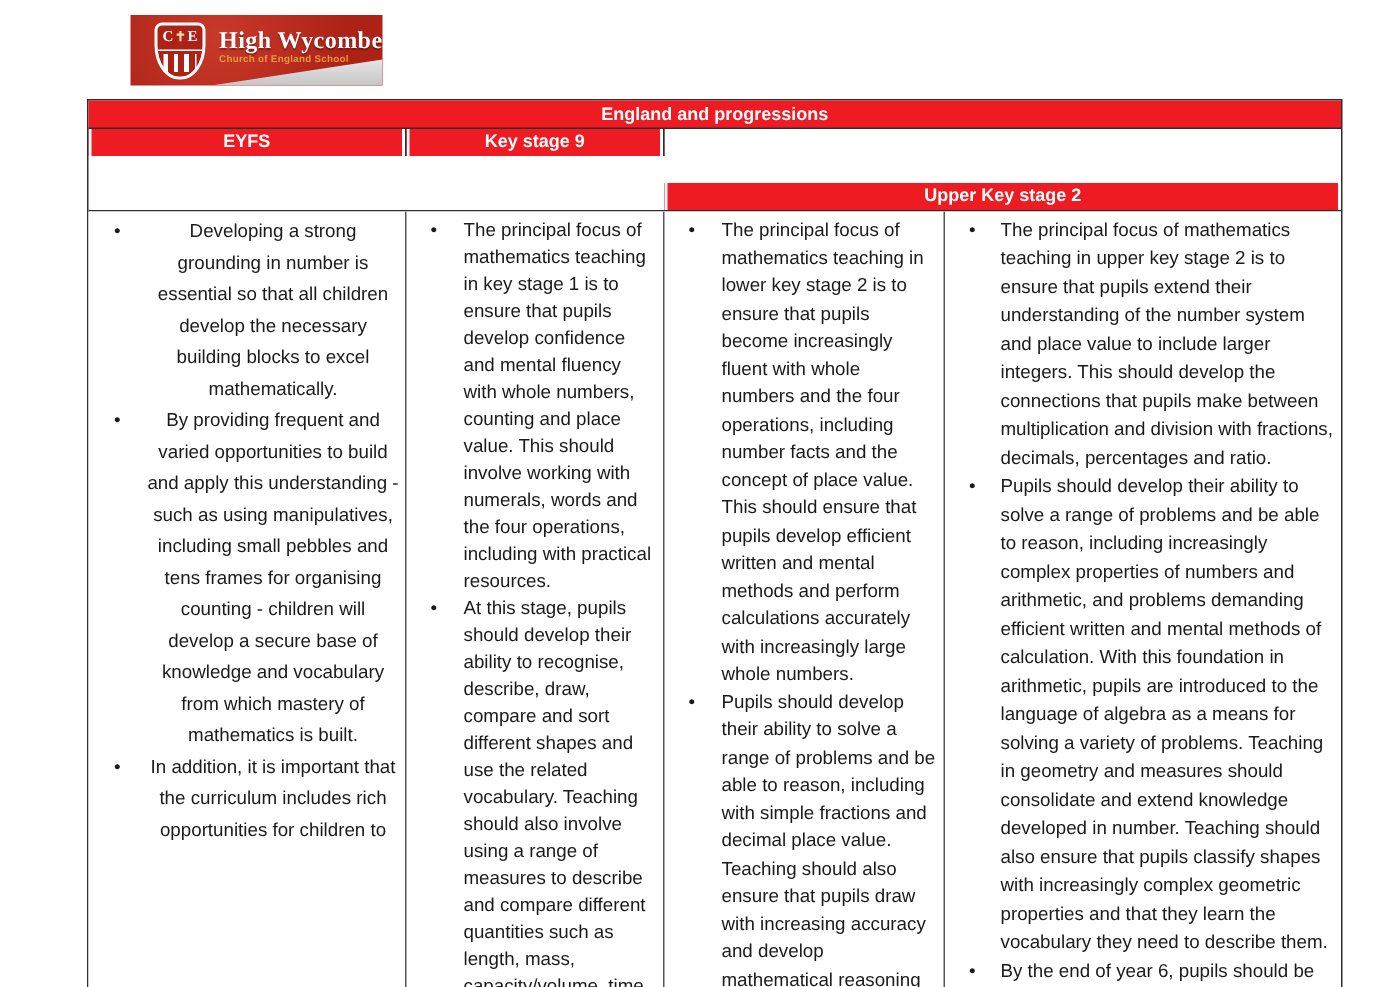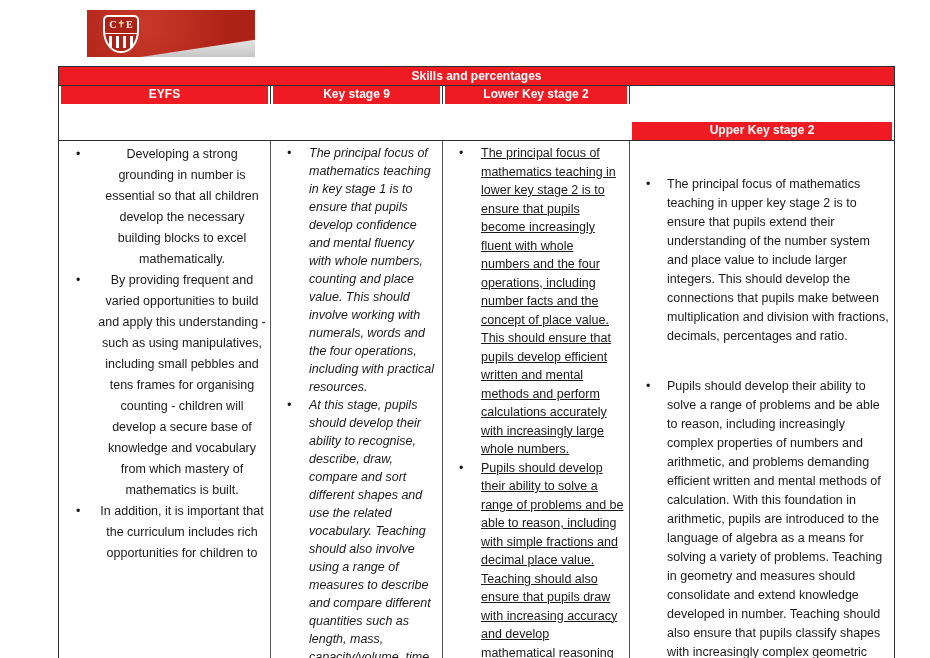--- a/index.html
+++ b/index.html
@@ -81,50 +81,53 @@
   .body-cell:last-child{border-right:none;}
   .col1{width:212px;text-align:center;}
   .col2{width:172px;}
   .col3{width:187px;}
   .col4{width:266px;flex:1;}
   .body-cell ul{margin:0;padding:0;list-style:none;}
   .body-cell li{position:relative;font-size:12.5px;}
   .body-cell li::before{content:"\2022";position:absolute;font-size:12.5px;}
   .col1 li{line-height:21px;padding-left:39px;}
   .col1 li::before{left:17px;}
-  .col2 li{line-height:18px;padding-left:38px;font-style:italic;}
+  .col2 li{line-height:18px;padding-left:38px;}
   .col2 li::before{left:16px;}
-  .col3 li{line-height:18.5px;padding-left:38px;text-decoration:underline;}
+  .col3 li{line-height:18.5px;padding-left:38px;}
   .col3 li::before{left:16px;}
-  .col4 li{line-height:19px;padding-left:37px;margin-top:31px;}
+  .col4 li{line-height:19px;padding-left:37px;}
   .col4 li::before{left:16px;}
 </style>
 </head>
 <body>
 
 <div class="page">
 
   <div class="logo">
     <div class="logo-swoosh"></div>
     <div class="shield">
       <div class="shield-top">
         <span class="crest-letter">C</span>
         <span class="crest-cross">✝</span>
         <span class="crest-letter">E</span>
       </div>
       <div class="shield-stripes"></div>
     </div>
+    <div class="logo-text">
+      <div class="logo-title">High Wycombe</div>
+      <div class="logo-subtitle">Church of England School</div>
+    </div>
   </div>
 
   <div class="skills-table">
-    <div class="title-row">Skills and percentages</div>
+    <div class="title-row">England and progressions</div>
     <div class="header-row">
       <div class="header-cell col1">EYFS</div>
       <div class="header-cell col2">Key stage 9</div>
-      <div class="header-cell col3">Lower Key stage 2</div>
       <div class="header-cell col4">Upper Key stage 2</div>
     </div>
     <div class="body-row">
       <div class="body-cell col1">
         <ul>
             <li>Developing a strong grounding in number is essential so that all children develop the necessary building blocks to excel mathematically.</li>
             <li>By providing frequent and varied opportunities to build and apply this understanding - such as using manipulatives, including small pebbles and tens frames for organising counting - children will develop a secure base of knowledge and vocabulary from which mastery of mathematics is built.</li>
             <li>In addition, it is important that the curriculum includes rich opportunities for children to</li>
           </ul>
       </div>

